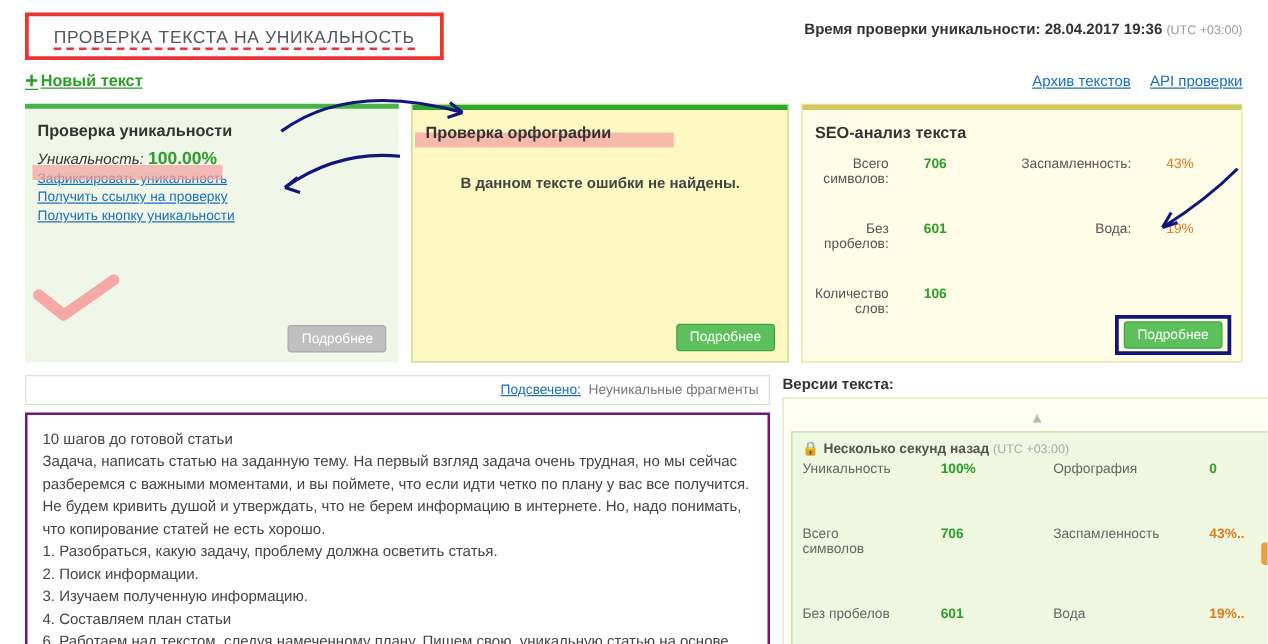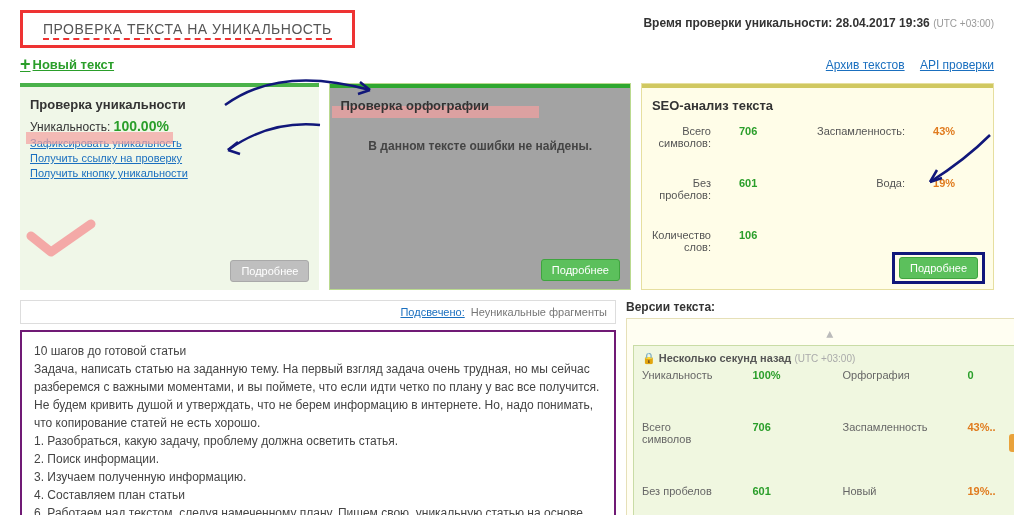--- a/index.html
+++ b/index.html
@@ -13,39 +13,39 @@
 .check-time .tz { font-weight: normal; color: #999; font-size: 10px; }
 .subheader-row { display: flex; justify-content: space-between; align-items: center; margin: 2px 0 8px 0; }
 .new-text-link { color: #2a9e2a; font-weight: bold; text-decoration: underline; font-size: 13px; cursor: pointer; display: inline-flex; align-items: center; }
 .new-text-link .plus { font-size: 18px; font-weight: bold; margin-right: 2px; text-decoration: none; display: inline-block; }
 .right-links a { color: #1a6fbf; text-decoration: underline; margin-left: 12px; cursor: pointer; }
 .cards-row { display: flex; gap: 10px; }
 .card { flex: 1; position: relative; padding: 8px 10px 36px 10px; }
 .card .topbar { position: absolute; top: 0; left: 0; right: 0; height: 4px; }
 .card-uniq { background: #f0f7e8; }
 .card-uniq .topbar { background: #4ab24a; }
-.card-orth { background: #a3a3a3; border: 1px solid #bada8f; }
+.card-orth { background: #fef9c3; border: 1px solid #bada8f; }
 .card-orth .topbar { background: #2fa72f; }
 .card-seo { background: #fffde8; border: 1px solid #e6dfa0; }
 .card-seo .topbar { background: #d0c860; }
 .card h3 { font-size: 13px; font-weight: bold; color: #333; margin: 6px 0 6px 0; position: relative; display: inline-block; }
 .uniq-val { font-weight: bold; color: #2a9e2a; font-size: 14px; }
-.uniq-label { font-size: 12px; color: #333; }
+.uniq-label { font-size: 12px; color: #333; font-style: italic; }
 .uniq-hl { position: relative; display: inline-block; }
 .uniq-hl .hl { position: absolute; left: -4px; right: -4px; top: 14px; height: 12px; background: rgba(244,160,160,0.7); z-index: 0; }
 .uniq-hl span { position: relative; z-index: 1; }
 .card-uniq a { display: block; color: #1a6fbf; text-decoration: underline; font-size: 11px; margin-top: 3px; cursor: pointer; }
 .orth-msg { text-align: center; font-weight: bold; color: #444; margin: 20px 0; font-size: 12px; }
 .btn-more { position: absolute; right: 10px; bottom: 8px; border-radius: 3px; padding: 4px 10px; font-size: 11px; cursor: pointer; }
 .btn-grey { background: #bfbfbf; color: #fff; border: 1px solid #a9a9a9; }
 .btn-green { background: #5cc05c; color: #fff; border: 1px solid #3fa43f; }
 .seo-grid { display: grid; grid-template-columns: auto 50px auto 50px; row-gap: 4px; column-gap: 6px; font-size: 11px; color: #555; margin-top: 6px; gap: 28px; }
 .seo-grid .lbl { text-align: right; }
 .seo-grid .val { font-weight: bold; color: #2a9e2a; }
-.seo-grid .val-warn { font-weight: bold; color: #e07b1e; }
+.seo-grid .val-warn { font-weight: normal; color: #e07b1e; }
 .seo-box { border: 3px solid #11177a; padding: 2px 4px; position: absolute; right: 8px; bottom: 5px; }
 .lower-row { display: flex; gap: 10px; margin-top: 10px; }
 .text-col { flex: 0 0 596px; }
 .versions-col { flex: 0 0 350px; }
 .highlight-bar { text-align: right; border: 1px solid #ddd; padding: 5px 8px; font-size: 11px; color: #777; margin-bottom: 6px; }
 .highlight-bar a { color: #1a6fbf; text-decoration: underline; cursor: pointer; }
 .text-box { border: 2px solid #701a75; padding: 10px 12px; font-size: 12px; line-height: 1.5; color: #444; height: 230px; overflow: hidden; }
 .versions-title { font-weight: bold; font-size: 12px; margin-bottom: 4px; }
 .versions-box { border: 1px solid #e6e0b8; background: #fffef2; padding: 6px 6px; }
 .collapse-bar { text-align: center; color: #bbb; font-size: 14px; cursor: pointer; margin-bottom: 4px; }
@@ -171,21 +171,21 @@
             <span class="lbl">Уникальность</span>
             <span class="val-g">100%</span>
             <span class="lbl">Орфография</span>
             <span class="val-g">0</span>
             <span class="lbl">Всего символов</span>
             <span class="val-g">706</span>
             <span class="lbl">Заспамленность</span>
             <span class="val-w">43%..</span>
             <span class="lbl">Без пробелов</span>
             <span class="val-g">601</span>
-            <span class="lbl">Новый</span>
+            <span class="lbl">Вода</span>
             <span class="val-w">19%..</span>
             <span class="lbl">Количество слов</span>
             <span class="val-g">106</span>
             <span></span>
               <span></span>
           </div>
           <div class="close-x">×</div>
         </div>
       </div>
     </div>

